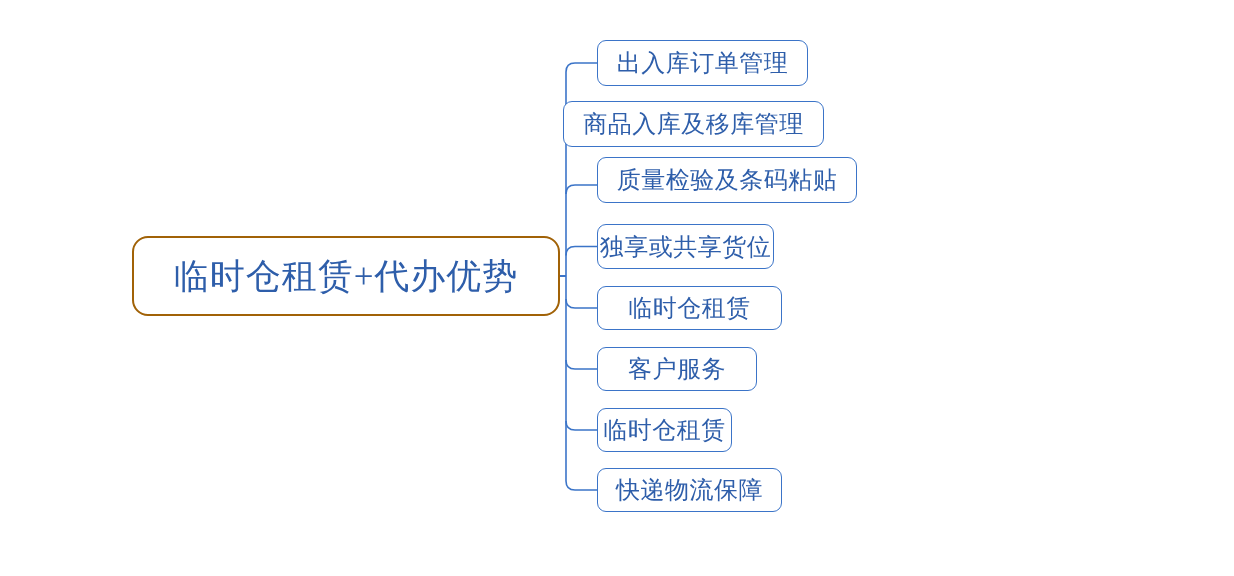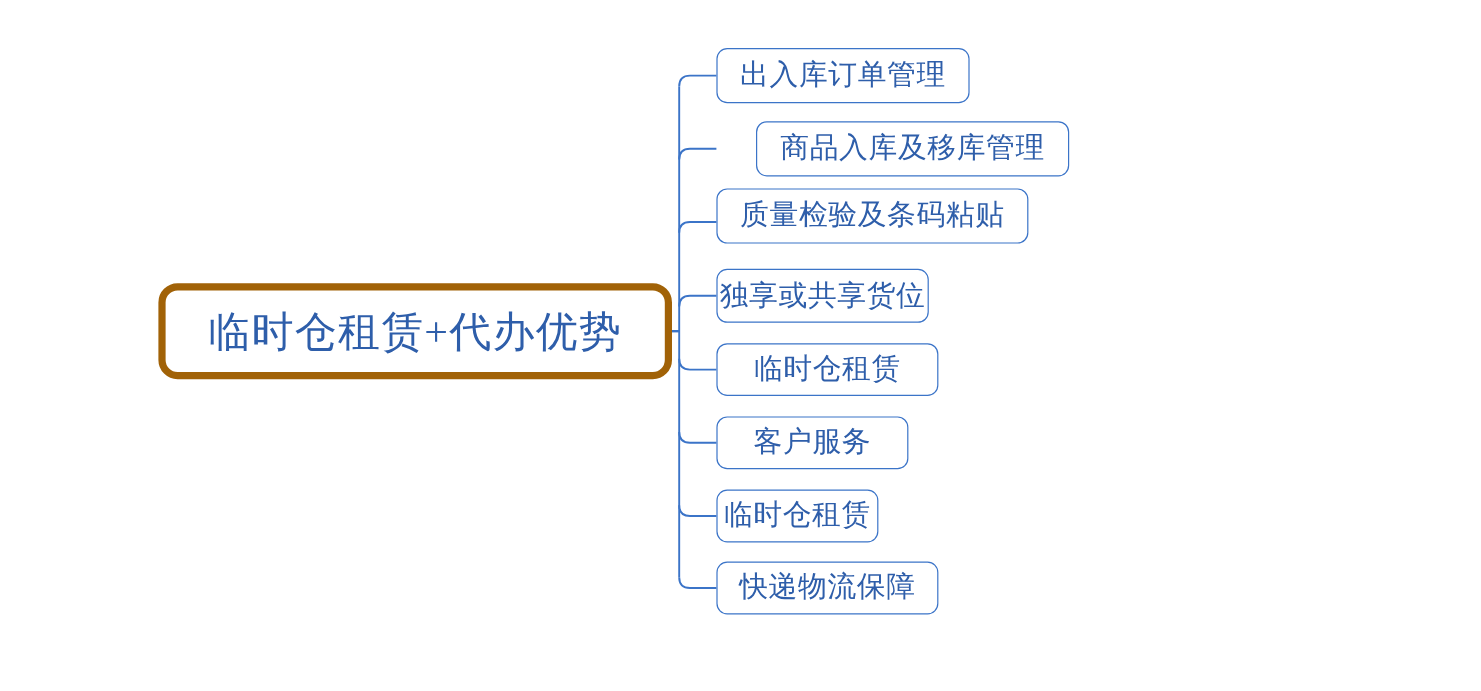--- a/index.html
+++ b/index.html
@@ -36,21 +36,21 @@
     position: absolute;
     box-sizing: border-box;
     display: flex;
     align-items: center;
     justify-content: center;
     background: #ffffff;
     white-space: nowrap;
   }
 
   .node-root {
-    border: 6px solid #a16207;
+    border: 2px solid #a16207;
     border-radius: 16px;
     color: #2E5EAA;
     font-size: 35px;
     letter-spacing: 1px;
   }
 
   .node-child {
     border: 1.2px solid #3B74C8;
     border-radius: 9px;
     color: #2E5EAA;
@@ -82,21 +82,21 @@
     </svg>
 
   <div class="node node-root" id="root-node" style="left: 132px; top: 236px; width: 428px; height: 80px;">
     <span class="node-label">临时仓租赁+代办优势</span>
   </div>
 
   <div id="children-host">
       <div class="node node-child" style="left: 597px; top: 40px; width: 211px; height: 46px;">
         <span class="node-label">出入库订单管理</span>
       </div>
-      <div class="node node-child" style="left: 630px; top: 101px; width: 261px; height: 46px;">
+      <div class="node node-child" style="left: 563px; top: 101px; width: 261px; height: 46px;">
         <span class="node-label">商品入库及移库管理</span>
       </div>
       <div class="node node-child" style="left: 597px; top: 157px; width: 260px; height: 46px;">
         <span class="node-label">质量检验及条码粘贴</span>
       </div>
       <div class="node node-child" style="left: 597px; top: 224px; width: 177px; height: 45px;">
         <span class="node-label">独享或共享货位</span>
       </div>
       <div class="node node-child" style="left: 597px; top: 286px; width: 185px; height: 44px;">
         <span class="node-label">临时仓租赁</span>

